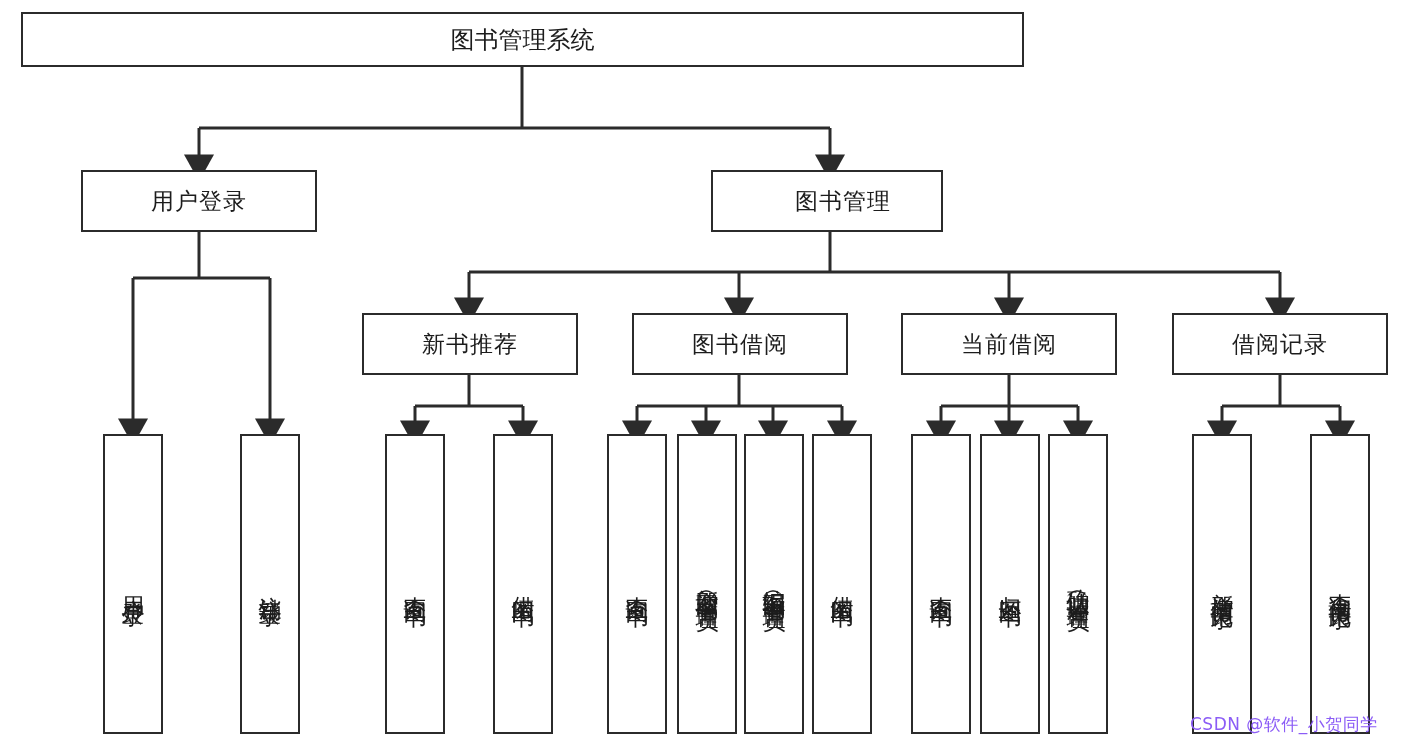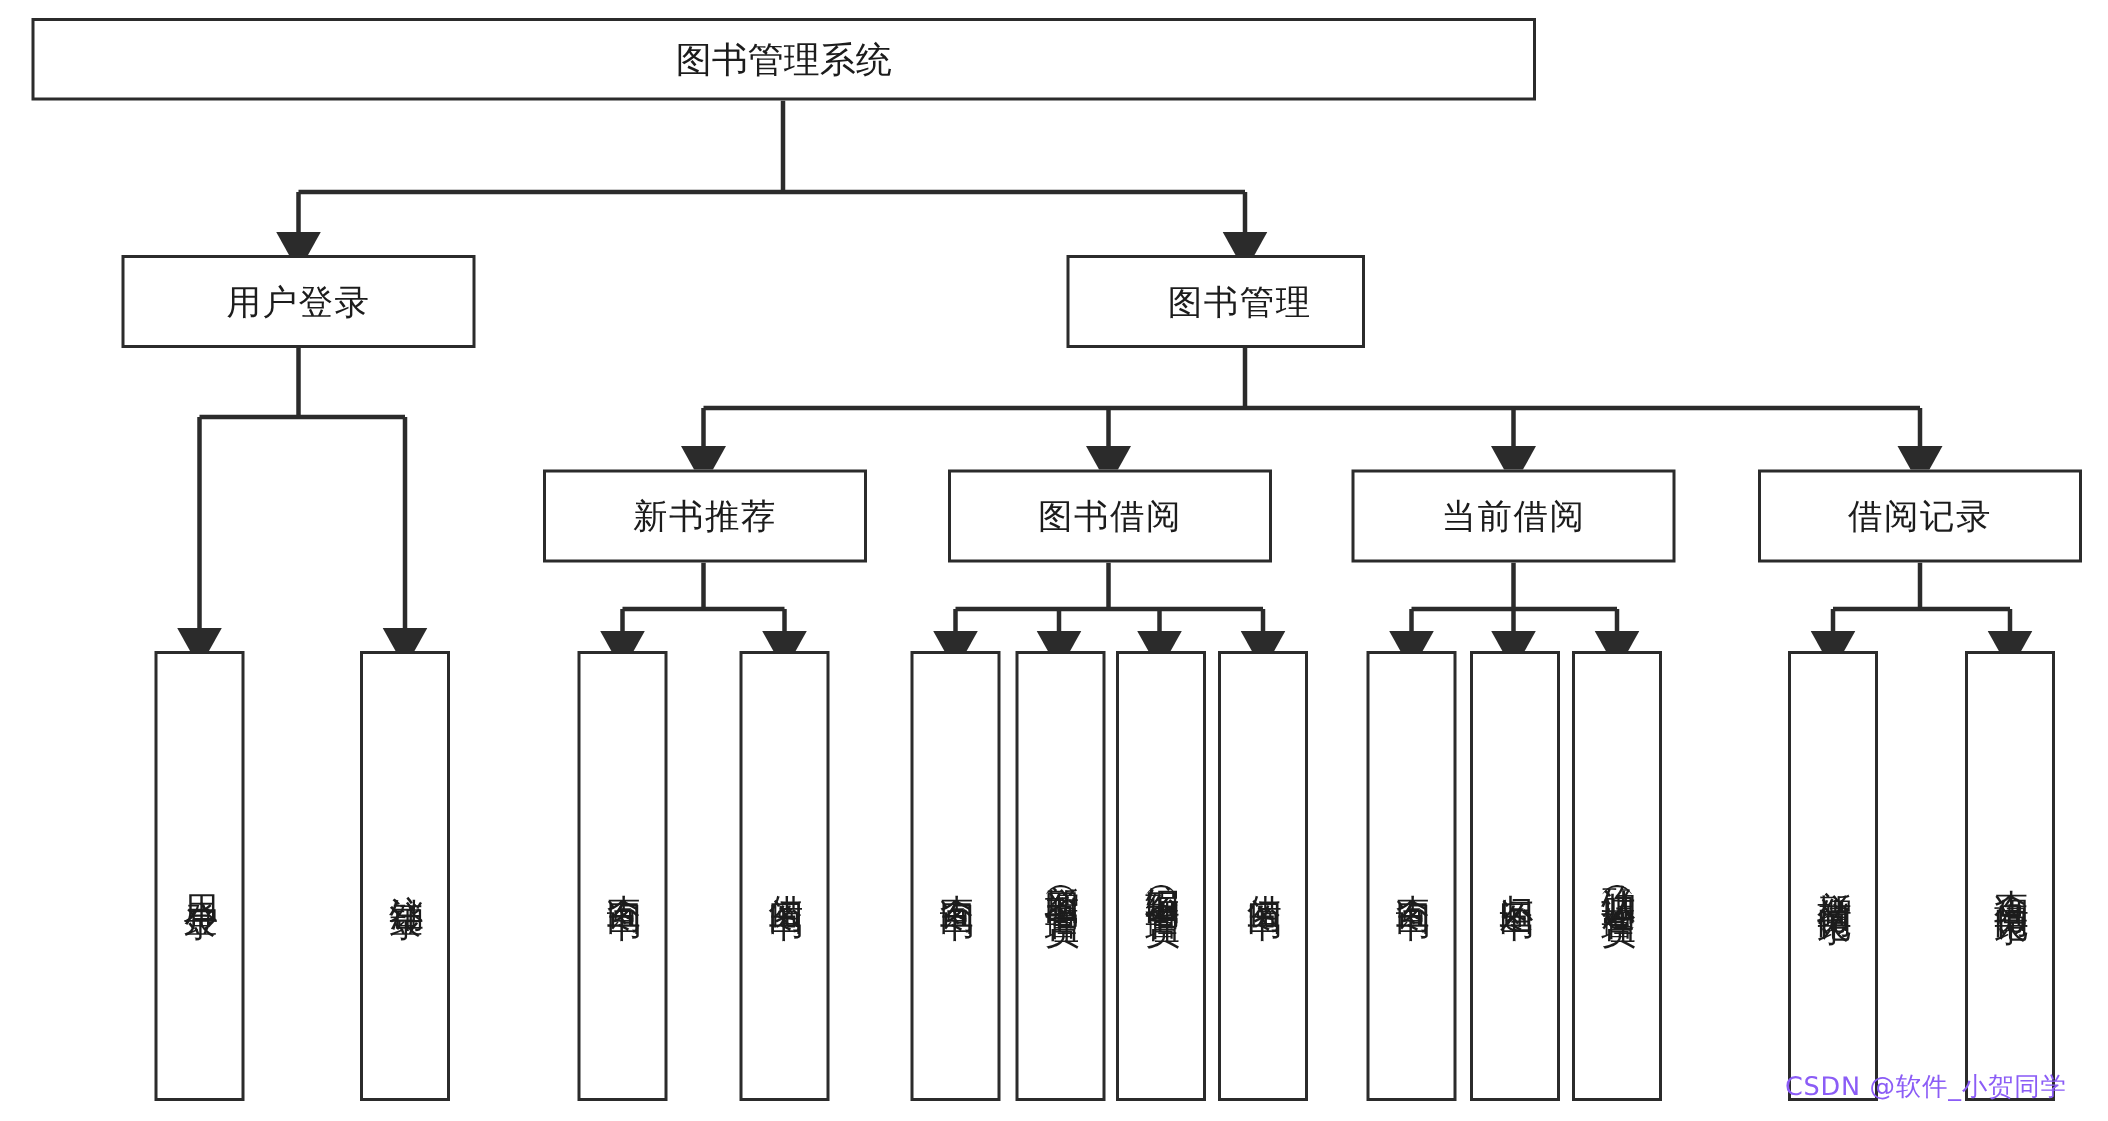--- a/index.html
+++ b/index.html
@@ -103,21 +103,21 @@
     </g>
   </svg>
 
   <div class="node title" style="left:21px;top:12px;width:1003px;height:55px;">
     <span>图书管理系统</span>
   </div>
 
   <div class="node h" style="left:81px;top:170px;width:236px;height:62px;">
     <span>用户登录</span>
   </div>
-  <div class="node h" style="left:711px;top:170px;width:199px;height:62px;padding-left:32px;">
+  <div class="node h" style="left:711px;top:170px;width:232px;height:62px;padding-left:32px;">
     <span>图书管理</span>
   </div>
 
   <div class="node h" style="left:632px;top:313px;width:216px;height:62px;">
     <span>图书借阅</span>
   </div>
   <div class="node h" style="left:362px;top:313px;width:216px;height:62px;">
     <span>新书推荐</span>
   </div>
   <div class="node h" style="left:901px;top:313px;width:216px;height:62px;">

